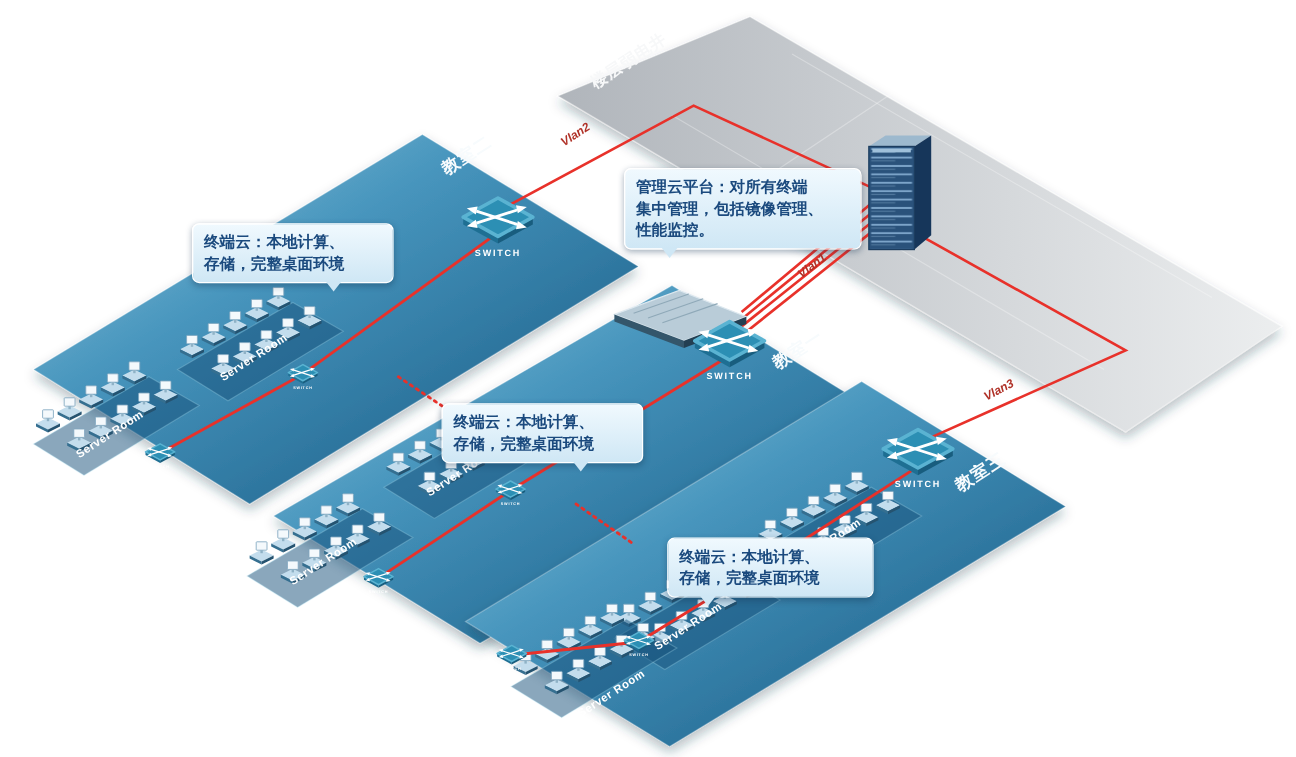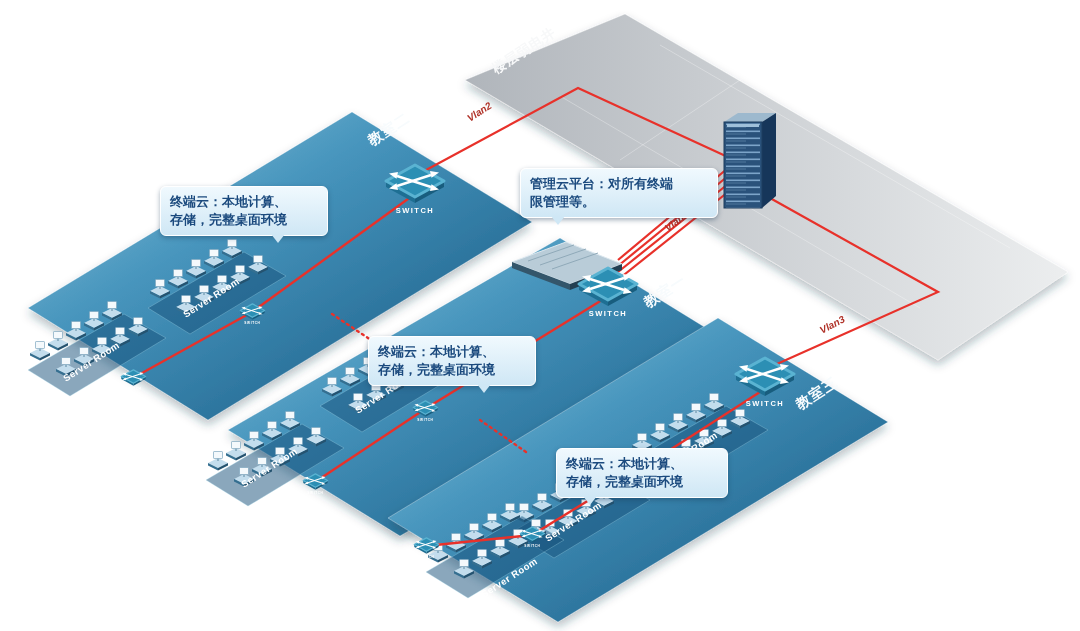--- a/index.html
+++ b/index.html
@@ -200,23 +200,24 @@
   <text class="srv-label" x="548" y="542" transform="rotate(-33 548 542)">Server Room</text>
   <text class="srv-label" x="484" y="598" transform="rotate(-33 484 598)">Server Room</text>
 </svg>
 
 <div class="callout" style="left:160px;top:186px;width:148px;">
   <div>终端云：本地计算、</div>
   <div>存储，完整桌面环境</div>
   <div class="tail" style="left:110px;"></div>
 </div>
 
-<div class="callout" style="left:520px;top:168px;width:178px;">
+<div class="callout" style="left:520px;top:140px;width:178px;">
   <div>管理云平台：对所有终端</div>
-  <div>限管理等。</div>
+  <div>集中管理，包括镜像管理、</div>
+  <div>性能监控。</div>
   <div class="tail" style="left:30px;"></div>
 </div>
 
 <div class="callout" style="left:368px;top:336px;width:148px;">
   <div>终端云：本地计算、</div>
   <div>存储，完整桌面环境</div>
   <div class="tail" style="left:108px;"></div>
 </div>
 
 <div class="callout" style="left:556px;top:448px;width:152px;">

